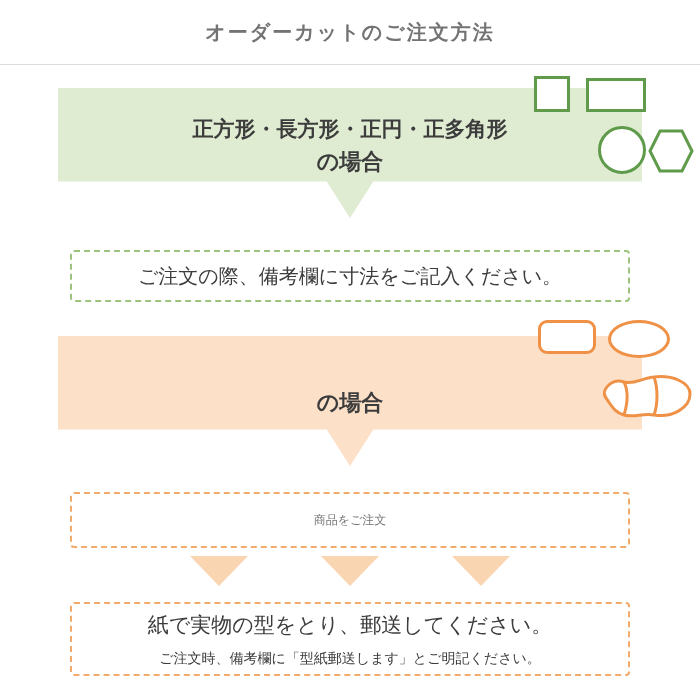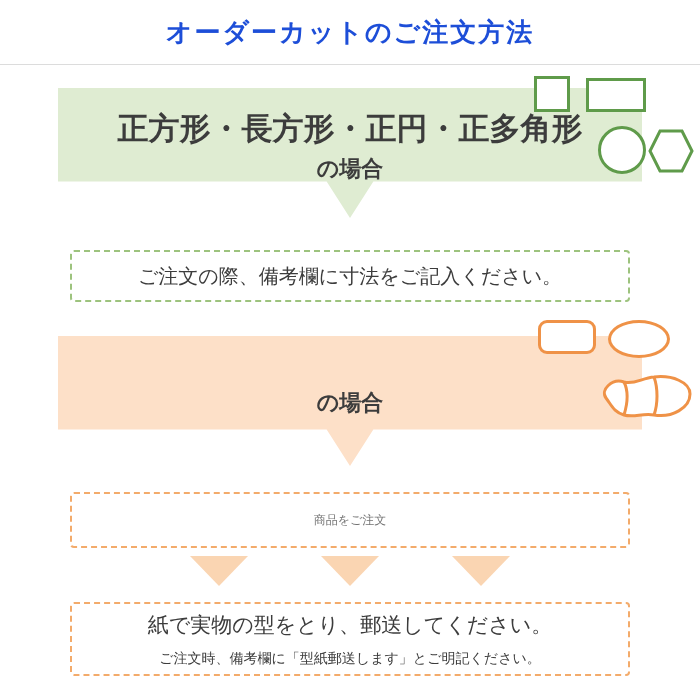--- a/index.html
+++ b/index.html
@@ -27,24 +27,24 @@
     left: 0;
     top: 0;
     width: 700px;
     height: 64px;
     border-bottom: 1px solid #dcdcdc;
     display: flex;
     align-items: center;
     justify-content: center;
   }
   .title {
-    font-size: 26px;
+    font-size: 20px;
     font-weight: bold;
     letter-spacing: 2px;
-    color: #1d4ed8;
+    color: #737373;
     white-space: nowrap;
   }
 
   
   .banner {
     position: absolute;
     box-sizing: border-box;
     display: flex;
     flex-direction: column;
     align-items: center;
@@ -62,21 +62,21 @@
   .banner-orange {
     left: 58px;
     top: 336px;
     width: 584px;
     height: 130px;
     background: #fde0c8;
     -webkit-clip-path: polygon(0 0, 100% 0, 100% 72%, 54% 72%, 50% 100%, 46% 72%, 0 72%);
     clip-path: polygon(0 0, 100% 0, 100% 72%, 54% 72%, 50% 100%, 46% 72%, 0 72%);
   }
   .banner-main {
-    font-size: 31px;
+    font-size: 21px;
     font-weight: bold;
     letter-spacing: 0px;
     color: #3c3c3c;
     margin-top: -14px;
     white-space: nowrap;
   }
   .banner-sub {
     font-size: 22px;
     font-weight: bold;
     color: #3c3c3c;

